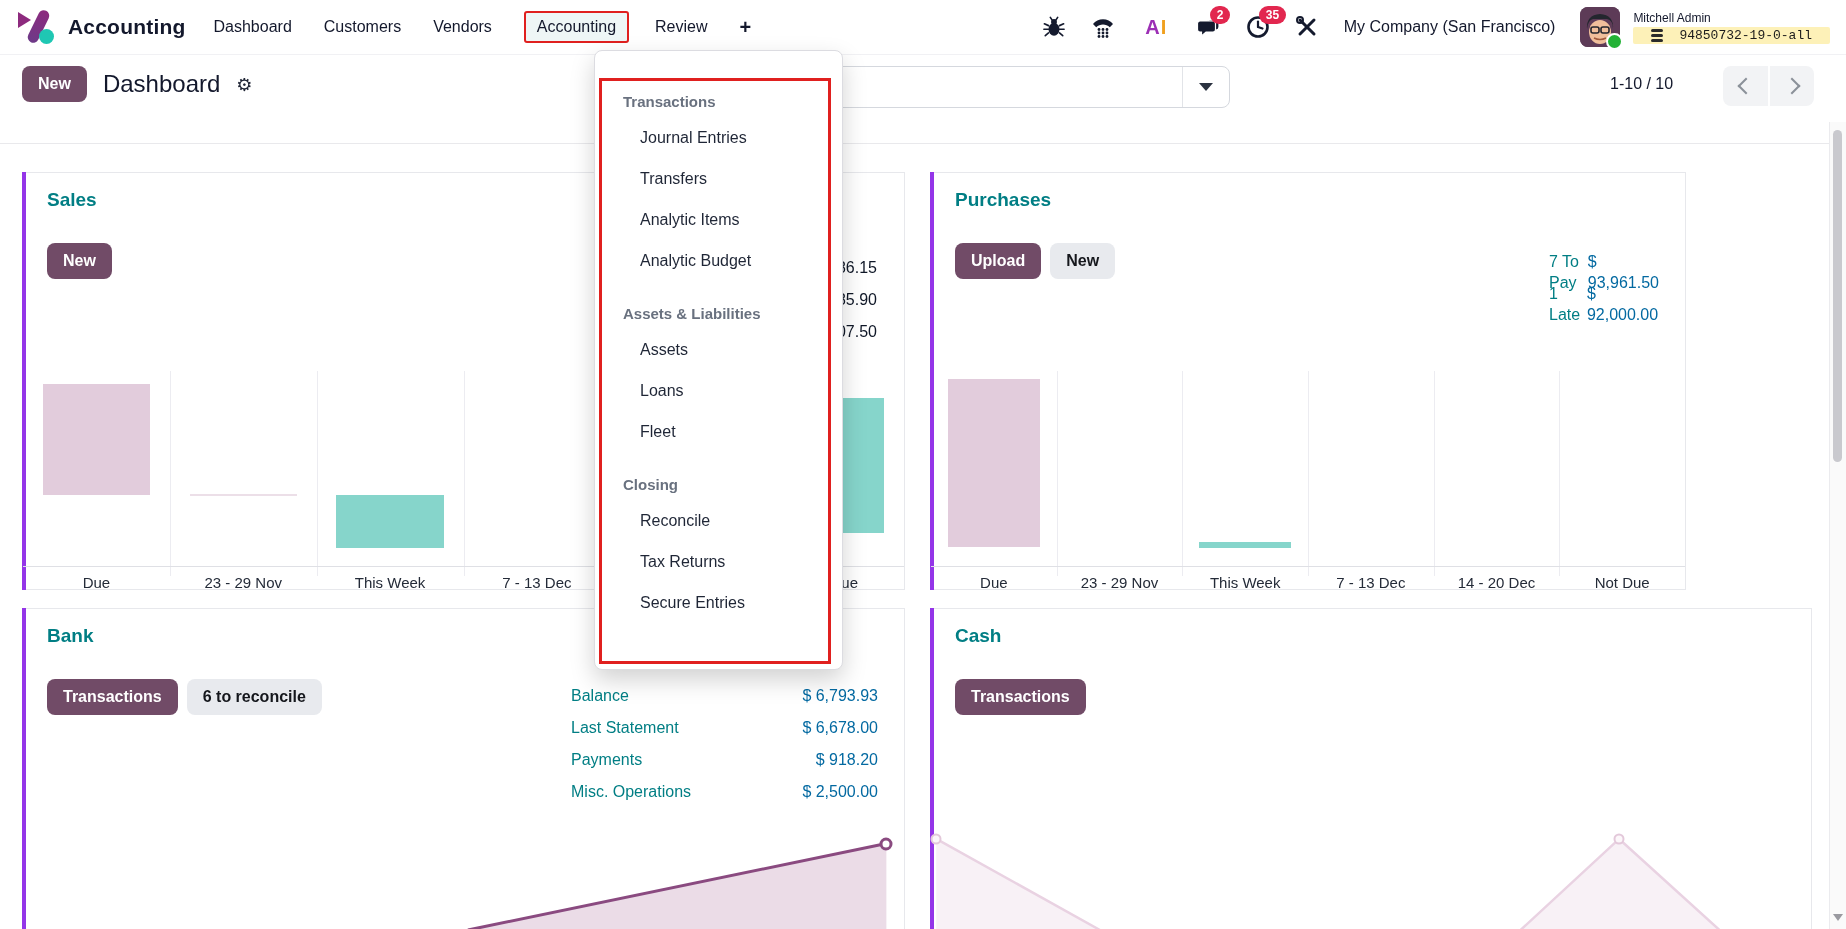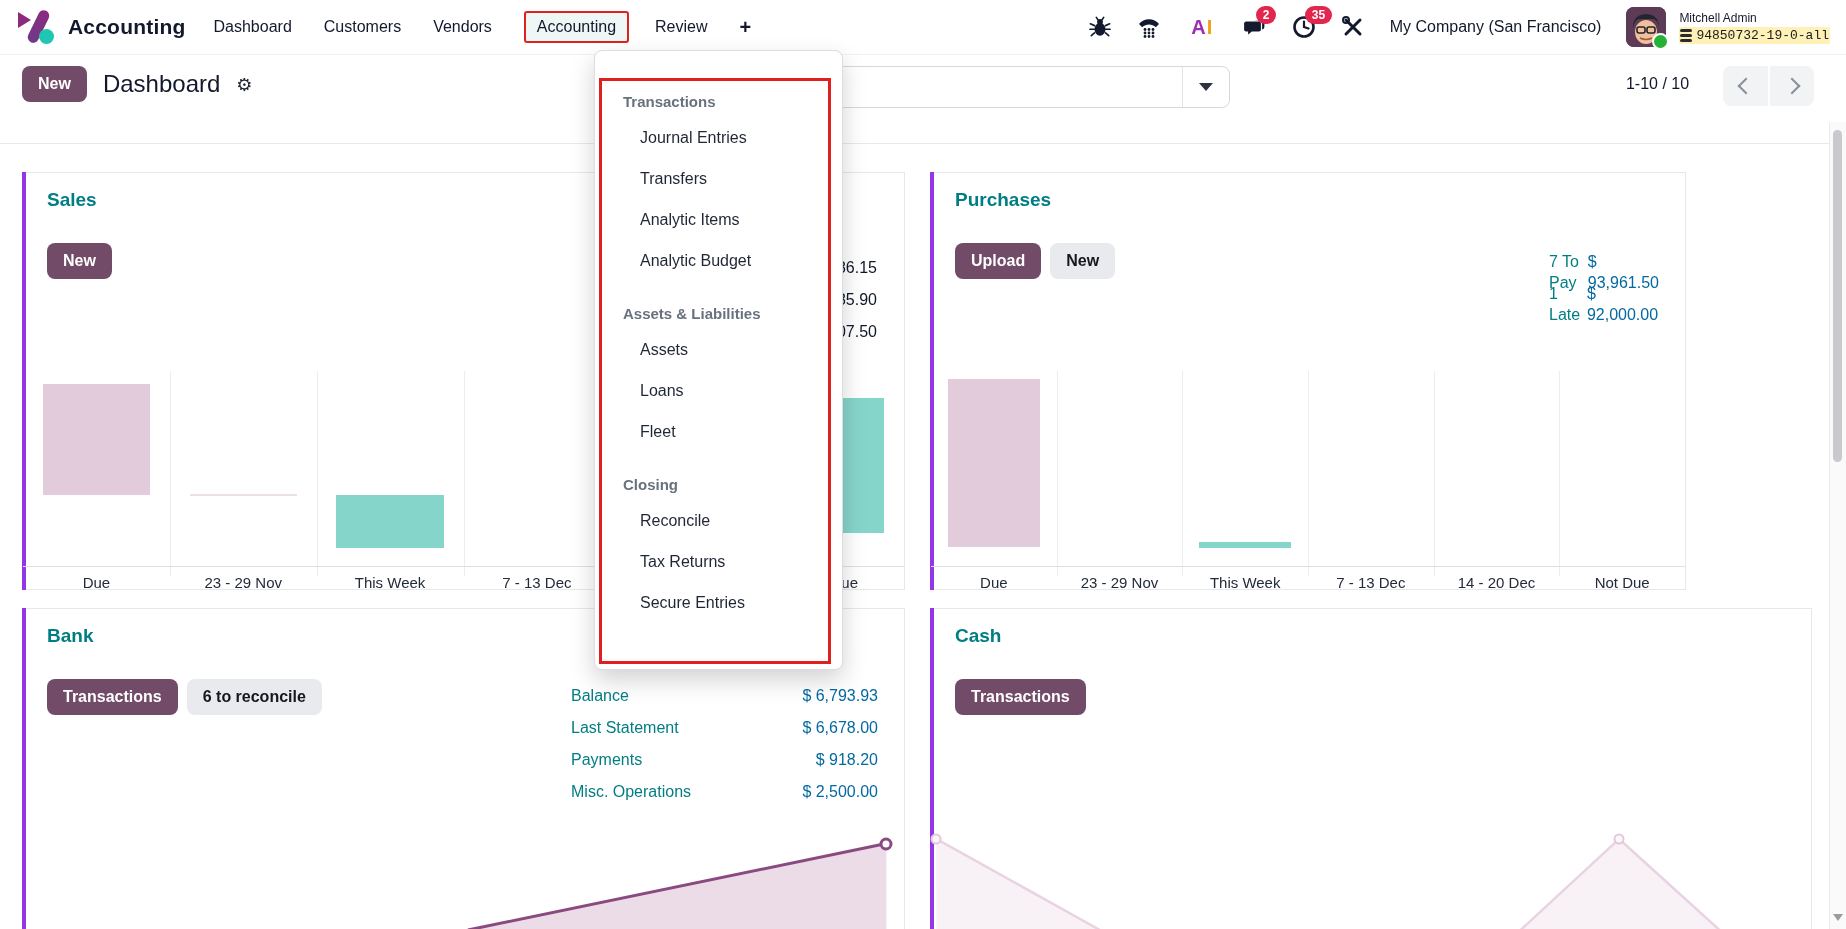--- a/index.html
+++ b/index.html
@@ -26,42 +26,42 @@
   .badge{position:absolute;top:-9px;left:13px;background:#e2274f;color:#fff;font-size:12px;font-weight:bold;
          border-radius:10px;padding:2px 7px;line-height:14px}
   .ai-a{font-weight:bold;font-size:20px;color:#9c2fb5}
   .ai-i{font-weight:bold;font-size:20px;color:#f0a01e;margin-left:1px}
   #company-name{font-size:16px;cursor:pointer}
   #avatar{width:40px;height:40px;border-radius:8px;background:#5d3b57;position:relative;cursor:pointer;flex:none}
   #status-dot{position:absolute;right:-3px;bottom:-3px;width:13px;height:13px;border-radius:50%;
               background:#23b236;border:2px solid #fff}
   #user-block{display:flex;flex-direction:column;gap:2px;margin-left:-12px}
   #user-name{font-size:12px;color:#13182c}
-  #db-row{display:flex;align-items:center;gap:4px;background:#fdf1b8;padding:1px 1px;border-radius:2px}
+  #db-row{display:flex;align-items:center;gap:16px;background:#fdf1b8;padding:1px 18px;border-radius:2px}
   #db-text{font-family:"Liberation Mono",monospace;font-size:13px;color:#1c1c1c}
 
   
   #breadcrumb{position:absolute;left:22px;top:66px;display:flex;align-items:center;gap:16px;z-index:5}
   .btn{font-size:16px;font-weight:bold;padding:9px 16px;border-radius:8px;border:none;cursor:pointer;
        font-family:"Liberation Sans",sans-serif}
   .btn-primary{background:#714B67;color:#fff}
   .btn-light{background:#e8eaee;color:#15171c}
   #page-title{font-size:24px;color:#13182c}
   .gear{cursor:pointer;font-size:18px;color:#202636;font-family:"DejaVu Sans",sans-serif}
   .gear::before{content:"\2699"}
   #search{position:absolute;left:760px;top:66px;width:470px;height:42px;border:1px solid #d5d8de;border-radius:8px;
           background:#fff;display:flex;align-items:center;z-index:10;box-sizing:border-box}
   #search input{flex:1;min-width:0;border:none;outline:none;background:transparent;font-size:16px;color:#444;
                 padding:0 15px;font-family:"Liberation Sans",sans-serif}
   #search input::placeholder{color:#9aa1ac}
   #search-caret{width:46px;height:100%;border-left:1px solid #e2e4e8;display:flex;align-items:center;
                 justify-content:center;cursor:pointer}
   .caret-down{width:0;height:0;border-left:7px solid transparent;border-right:7px solid transparent;
               border-top:8px solid #2b3240}
-  #pager-text{position:absolute;left:1610px;top:75px;width:95px;text-align:center;font-size:16px;color:#13182c}
+  #pager-text{position:absolute;left:1610px;top:75px;width:95px;text-align:left;font-size:16px;color:#13182c}
   .pager-btn{position:absolute;top:66px;width:45px;height:40px;background:#f2f3f5;display:flex;align-items:center;
              justify-content:center;cursor:pointer;border:none}
   #pager-prev{left:1723px;border-radius:8px 0 0 8px}
   #pager-next{left:1769px;border-radius:0 8px 8px 0;border-left:1px solid #fff}
   .chev{width:10px;height:10px;border-left:2px solid #8b9199;border-bottom:2px solid #8b9199}
   .chev-left{transform:rotate(45deg)}
   .chev-right{transform:rotate(225deg)}
   #cp-divider{position:absolute;left:0;top:143px;width:1830px;height:1px;background:#e9e9ec}
 
   

